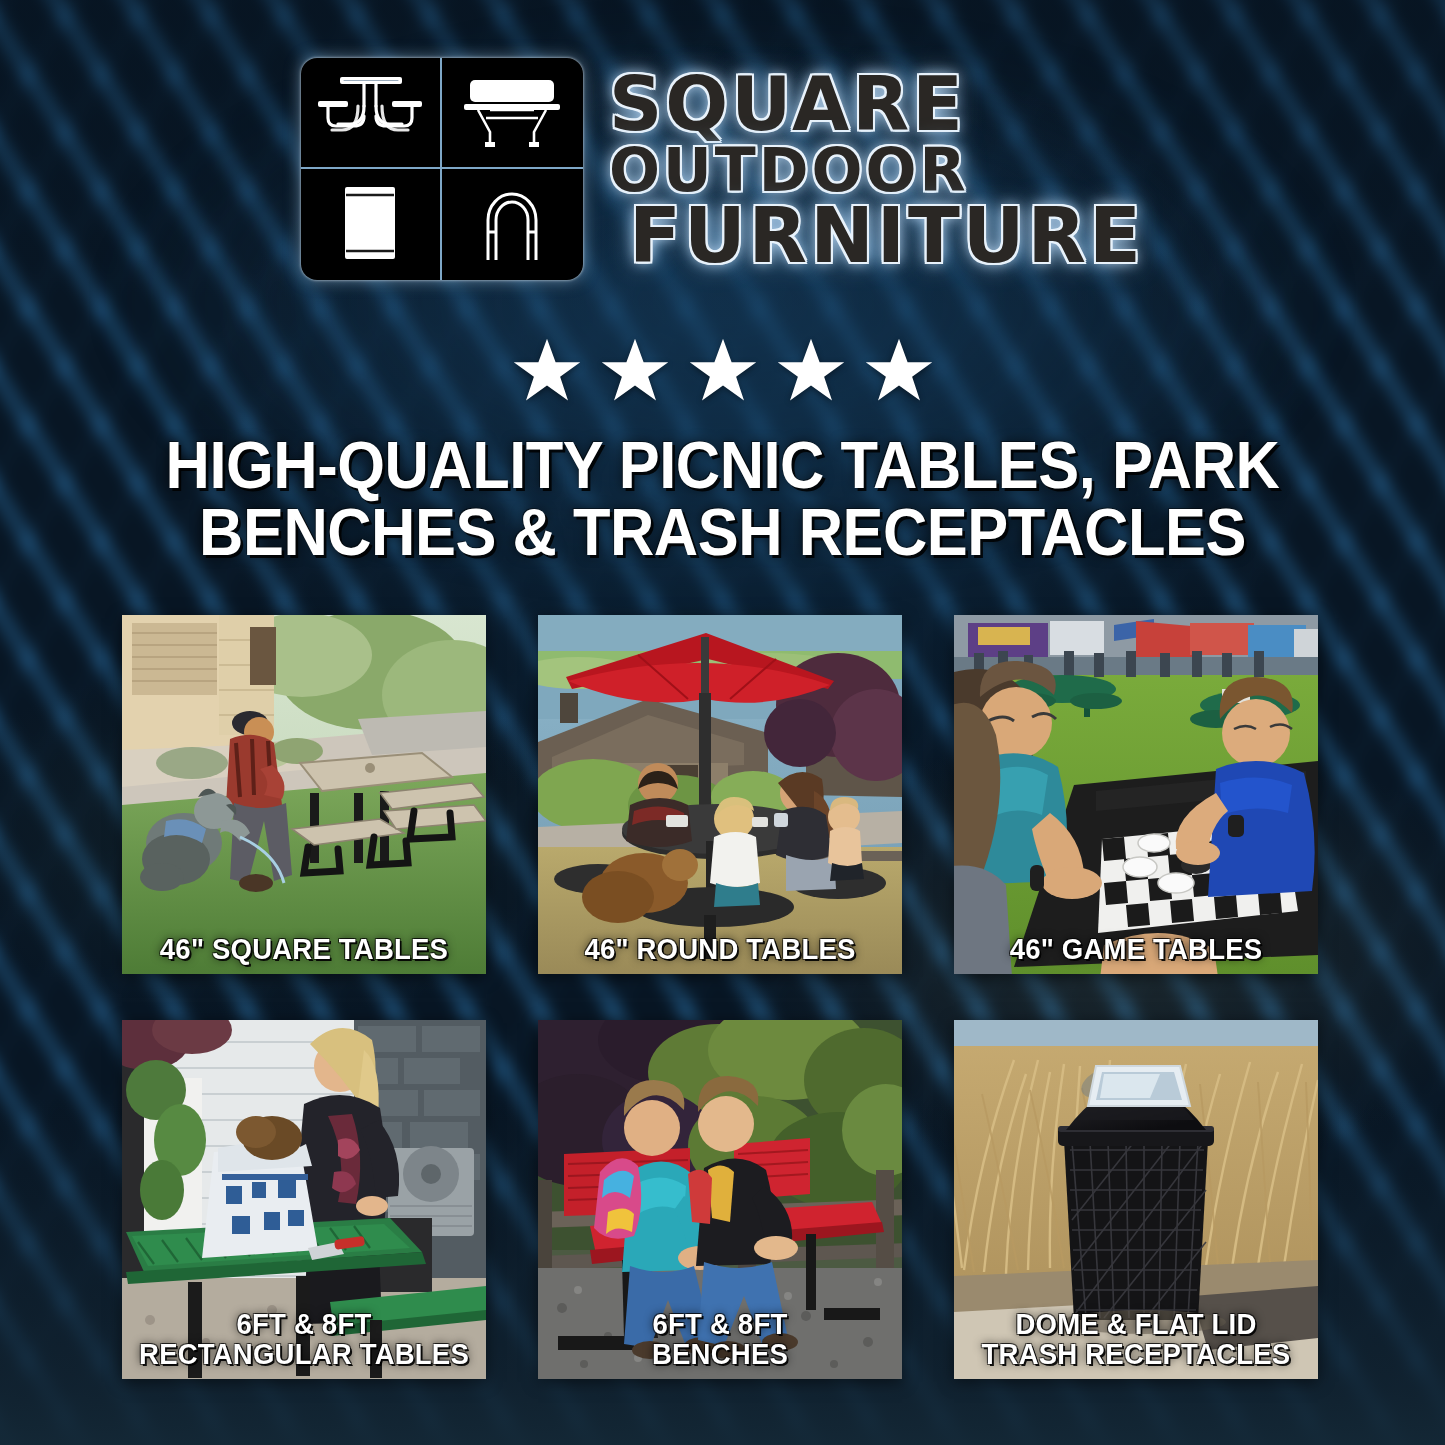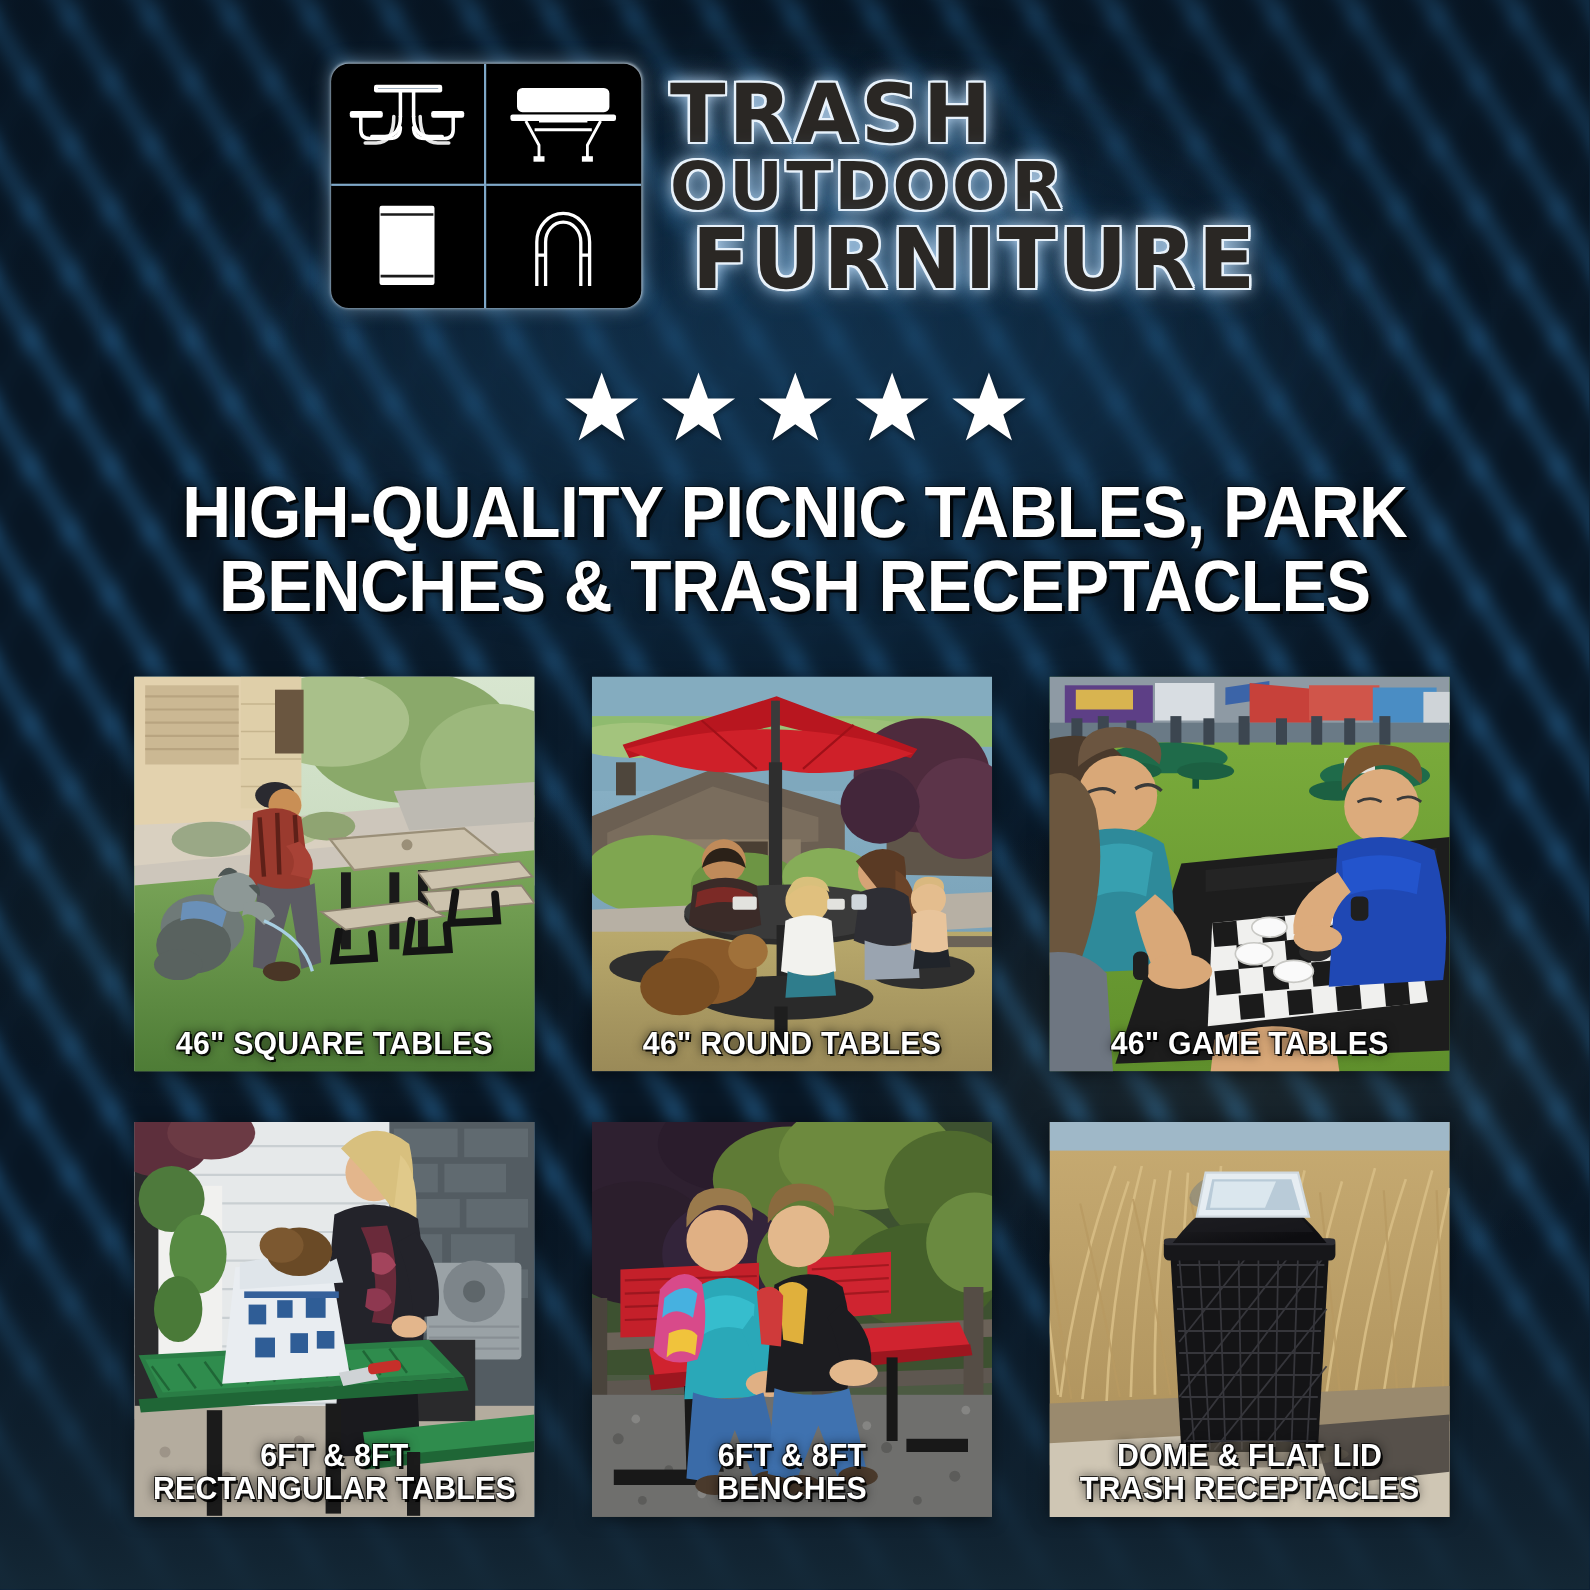--- a/index.html
+++ b/index.html
@@ -256,21 +256,21 @@
             <path d="M40 78 L40 38 a16 18 0 0 1 32 0 L72 78"></path>
             <line x1="32" y1="50" x2="40" y2="50"></line>
             <line x1="72" y1="50" x2="80" y2="50"></line>
           </g>
         </svg>
       </div>
 
     </div>
 
     <div class="logo-words">
-      <div class="logo-line l1">TRASH</div>
+      <div class="logo-line l1">SQUARE</div>
       <div class="logo-line l2">OUTDOOR</div>
       <div class="logo-line l3">FURNITURE</div>
     </div>
 
   </div>
 
   <div class="stars">
     <span class="star">
         <svg width="72" height="70" viewBox="0 0 24 24">
           <path fill="#ffffff" d="M12 .9l2.95 8.1H23.4l-6.9 5.0 2.7 8.1L12 17.0l-7.2 5.1 2.7-8.1L.6 9h8.45z"></path>

